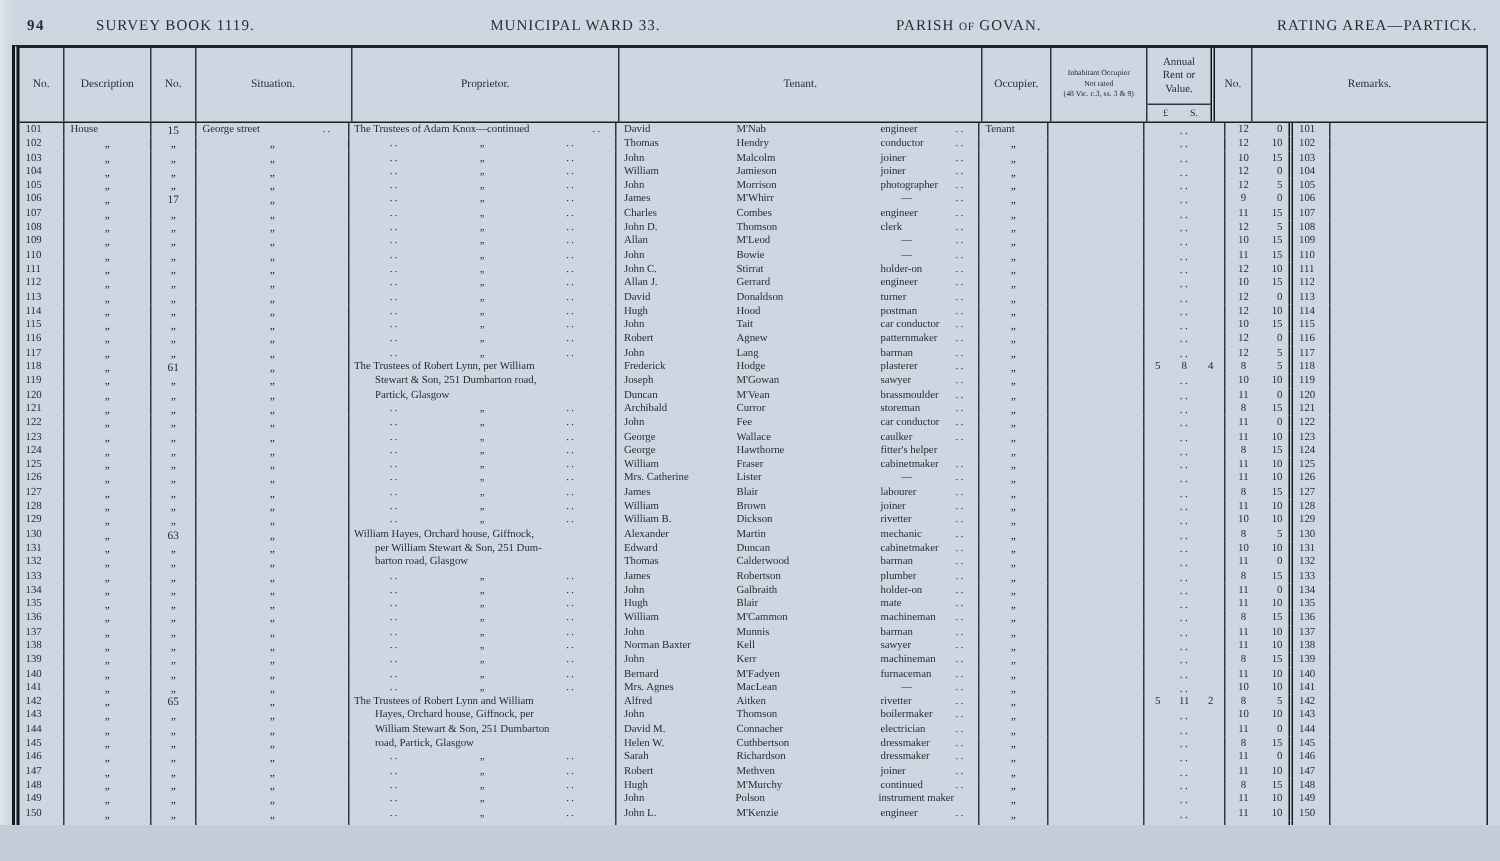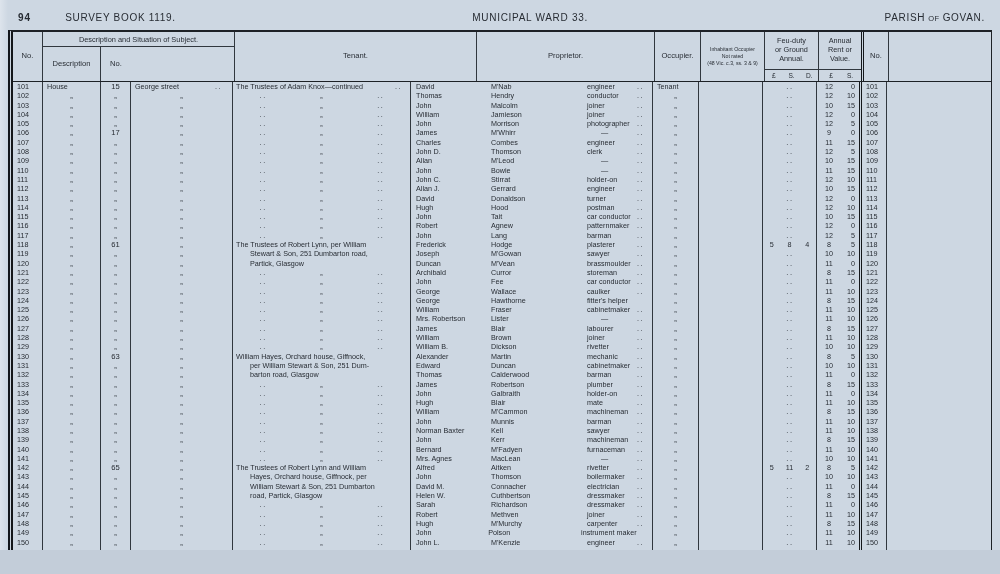--- a/index.html
+++ b/index.html
@@ -1,21 +1,21 @@
 <!DOCTYPE html>
 <html><head>
 <meta charset="utf-8">
 <style>
   * { margin:0; padding:0; box-sizing:border-box; }
   html,body { width:1000px; height:574px; }
   body { background:#c3cdd9; }
   .page {
     position:relative; width:1000px; height:550px;
     background:#cdd7e2;
-    font-family:Liberation Sans, sans-serif;
+    font-family:Liberation Serif, serif;
     color:#272c33; overflow:hidden;
   }
   .page::before{ 
     content:""; position:absolute; left:0; top:0; bottom:0; width:8px;
     background:linear-gradient(90deg,#dde4ec,#cdd7e2); 
   }
   
   .topline { position:absolute; top:7px; left:18px; right:12px; display:flex; align-items:baseline; }
   .pageno { font-size:10px; font-weight:bold; letter-spacing:1px; }
   .title { flex:1; display:flex; justify-content:space-between; align-items:baseline; margin-left:34px; white-space:nowrap; }
@@ -96,67 +96,57 @@
 <body>
 
 <div class="page">
 
   <div class="topline">
     <span class="pageno">94</span>
     <span class="title" id="title">
         <span class="tsec"><span class="tseg-big">SURVEY BOOK 1119.</span></span>
         <span class="tsec"><span class="tseg-big">MUNICIPAL WARD 33.</span></span>
         <span class="tsec"><span class="tseg-big">PARISH</span><span class="tseg-small">OF</span><span class="tseg-big">GOVAN.</span></span>
+        <span class="tsec"><span class="tseg-big">RATING AREA—PARTICK.</span></span>
       </span>
   </div>
 
   <div class="vtable">
     <div class="thead">
       <div class="hc c-no">No.</div>
       <div class="hgroup">
-        <div class="hgroup-top">Description and Situation of Subject.</div>
         <div class="hgroup-bottom">
           <div class="hc c-desc">Description</div>
           <div class="hc c-stno">No.</div>
+          <div class="hc c-sit">Situation.</div>
         </div>
       </div>
+      <div class="hc c-prop">Proprietor.</div>
       <div class="hc c-ten">Tenant.</div>
-      <div class="hc c-prop">Proprietor.</div>
       <div class="hc c-ocp">Occupier.</div>
       <div class="hc c-inh">
         <div class="hlines tiny" id="inh-header">
             <div>Inhabitant Occupier</div>
             <div>Not rated</div>
             <div>(48 Vic. c.3, ss. 3 &amp; 9)</div>
           </div>
       </div>
-      <div class="hsplit c-feu">
-        <div class="hlines" id="feu-header">
-            <div>Feu-duty</div>
-            <div>or Ground</div>
-            <div>Annual.</div>
-          </div>
-        <div class="units" id="feu-units">
-            <span style="width: 18px;">£</span>
-            <span style="width: 18px;">S.</span>
-            <span style="width: 18px;">D.</span>
-          </div>
-      </div>
       <div class="hsplit c-rent">
         <div class="hlines" id="rent-header">
             <div>Annual</div>
             <div>Rent or</div>
             <div>Value.</div>
           </div>
         <div class="units" id="rent-units">
             <span style="width: 24px;">£</span>
             <span style="width: 14px;">S.</span>
           </div>
       </div>
       <div class="hc c-nor">No.</div>
+      <div class="hc c-rem">Remarks.</div>
     </div>
 
     <div class="tbody" id="tbody">
         <div class="r">
           <div class="c c-no pl">101</div>
           <div class="c c-desc"><span class="pl">House</span></div>
           <div class="c c-stno">
             <span class="dit">15</span>
           </div>
           <div class="c c-sit">
@@ -1212,21 +1202,21 @@
           </div>
           <div class="c c-prop">
             <span class="pdit">
               <span class="dots">..</span>
               <span>„</span>
               <span class="dots">..</span>
             </span>
           </div>
           <div class="c c-ten">
             <span class="tflex">
-              <span class="tf">Mrs. Robertson</span>
+              <span class="tf">Mrs. Catherine</span>
               <span class="tl">Lister</span>
               <span class="to dash">—</span>
               <span class="tdots dots">..</span>
             </span>
           </div>
           <div class="c c-ocp">
             <span class="dit">„</span>
           </div>
           <div class="c c-inh"></div>
           <div class="c c-feu">
@@ -2128,21 +2118,21 @@
             <span class="pdit">
               <span class="dots">..</span>
               <span>„</span>
               <span class="dots">..</span>
             </span>
           </div>
           <div class="c c-ten">
             <span class="tflex">
               <span class="tf">Hugh</span>
               <span class="tl">M'Murchy</span>
-              <span class="to">carpenter</span>
+              <span class="to">continued</span>
               <span class="tdots dots">..</span>
             </span>
           </div>
           <div class="c c-ocp">
             <span class="dit">„</span>
           </div>
           <div class="c c-inh"></div>
           <div class="c c-feu">
             <span class="dit dots">..</span>
           </div>

